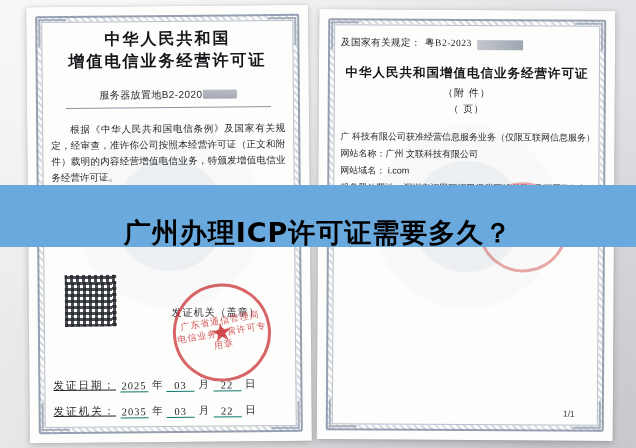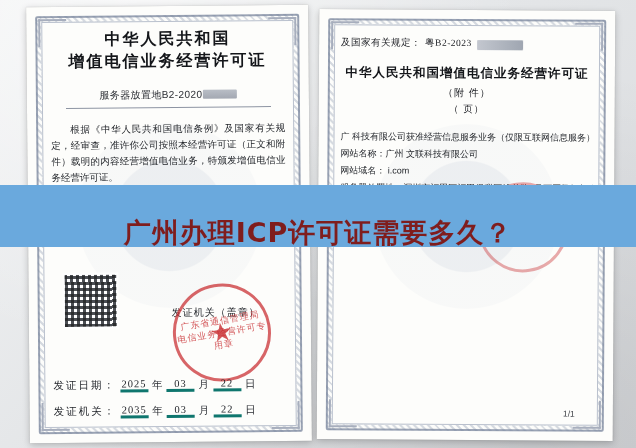--- a/index.html
+++ b/index.html
@@ -243,30 +243,30 @@
     bottom: 6px;
     font-size: 10.5px;
     color: #1d2026;
   }
   .dates .drow {
     display: flex;
     align-items: flex-end;
     gap: 4px;
     margin-top: 12px;
   }
-  .dates .dlabel { letter-spacing: 2px; white-space: nowrap; }
+  .dates .dlabel { letter-spacing: 2px; white-space: nowrap; text-decoration: underline; }
   .dates .dnum {
     font-family: "Liberation Serif", serif;
     letter-spacing: 1px;
   }
   .dates .dunit { color: #2a2d33; }
   .u-line {
     display: inline-block;
     min-width: 28px;
-    border-bottom: 3px solid #0f766e;
+    border-bottom: 1px solid #0f766e;
     text-align: center;
   }
 
   
   .r-body {
     position: absolute;
     inset: 26px 22px 18px 22px;
     color: #202227;
     font-size: 9px;
     line-height: 14px;
@@ -448,16 +448,16 @@
       <div class="seal seal-r">
         <span class="star">★</span>
         <span>official-red-seal</span>
       </div>
 
       <div class="r-page">1/1</div>
     </div>
   </div>
 
   <div class="banner" style="background: rgb(106, 169, 221);">
-    <span class="banner-text" style="color: #7f1d1d; margin-top: 34px;">广州办理ICP许可证需要多久？</span>
+    <span class="banner-text" style="color: #000000; margin-top: 34px;">广州办理ICP许可证需要多久？</span>
   </div>
 
 </div>
 
 </body></html>

